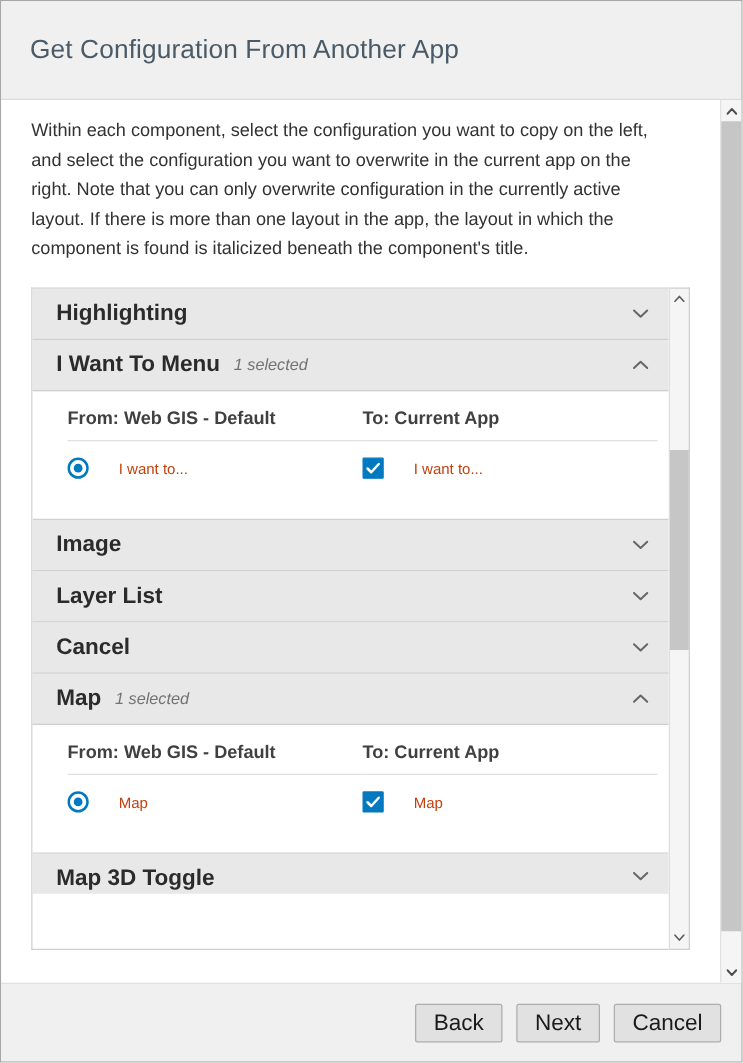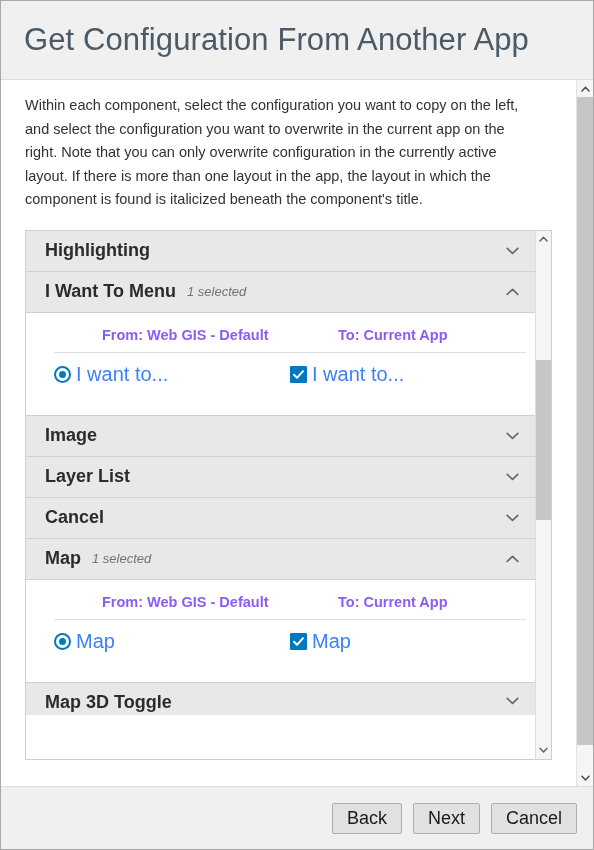--- a/index.html
+++ b/index.html
@@ -31,21 +31,21 @@
     height: 79px;
     min-height: 79px;
     background: #f0f0f0;
     border-bottom: 1px solid #dcdcdc;
     display: flex;
     align-items: center;
     padding-left: 23px;
     box-sizing: border-box;
   }
   .dlg-title {
-    font-size: 31px;
+    font-size: 21px;
     font-weight: 400;
     color: #4a5a66;
     letter-spacing: 0.1px;
     line-height: 1.1;
   }
 
   
   .dlg-body-wrap {
     flex: 1;
     display: flex;
@@ -132,38 +132,37 @@
     display: flex;
     padding: 0 22px 0 28px;
   }
   .col {
     width: 236px;
     flex: none;
   }
   .col-head {
     font-size: 14.5px;
     font-weight: bold;
-    color: #8b5cf6;
+    color: #404040;
     padding-bottom: 9px;
-    margin-left: 48px;
   }
   .col-rule {
     height: 1px;
     background: #e0e0e0;
     margin-bottom: 0px;
   }
   .opt-row {
     display: flex;
     align-items: center;
     height: 44px;
   }
   .opt-label {
-    font-size: 20px;
-    color: #3b82f6;
-    margin-left: 5px;
+    font-size: 12px;
+    color: #c2410c;
+    margin-left: 24px;
   }
 
   
   .radio {
     width: 17px; height: 17px;
     border-radius: 50%;
     border: 2px solid #0079c1;
     background: #ffffff;
     box-sizing: border-box;
     position: relative;

